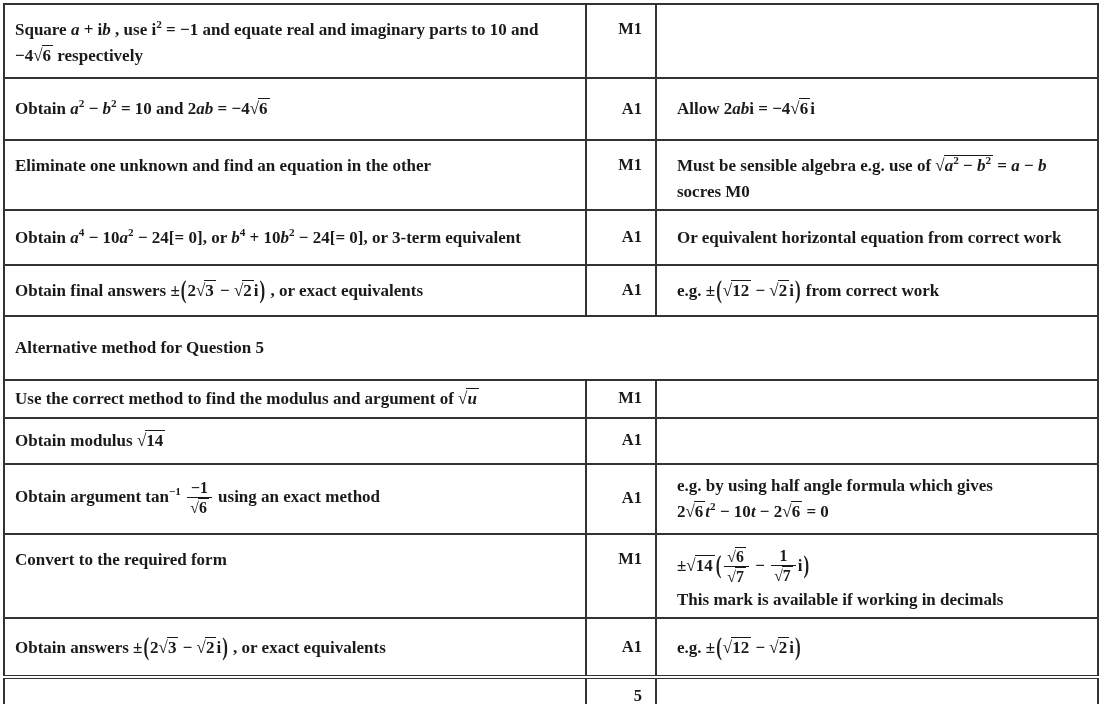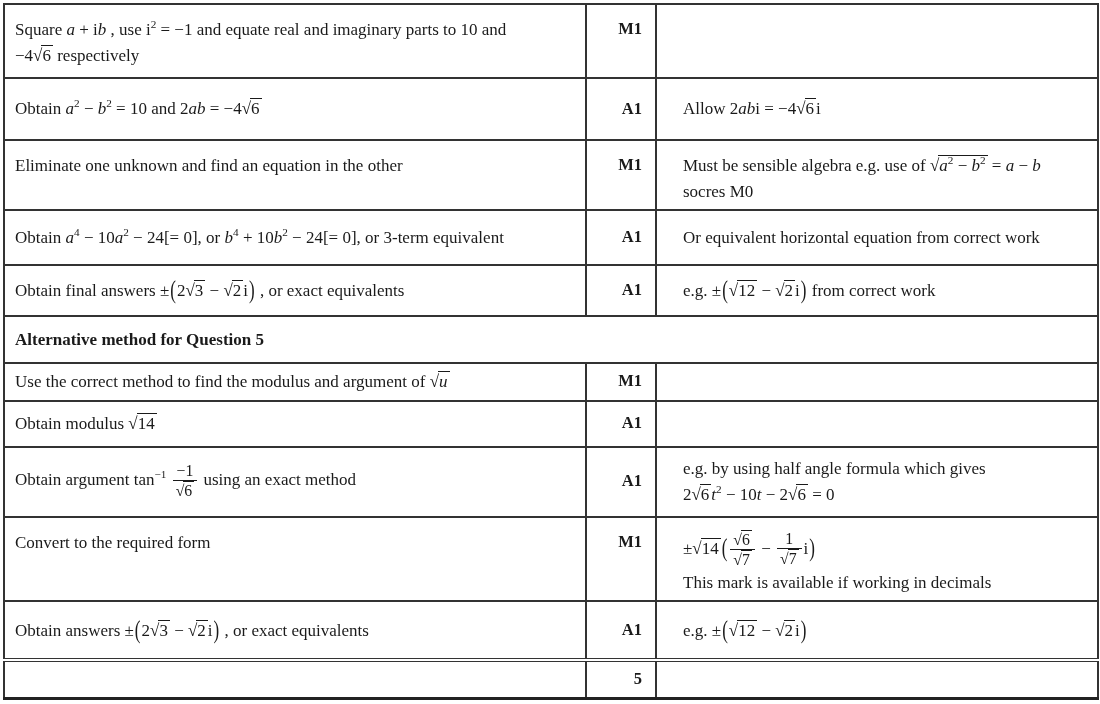--- a/index.html
+++ b/index.html
@@ -13,25 +13,26 @@
     width:1094px;margin:3px;
     border:2px solid #2b2b2b;
   }
   td{
     border:2px solid #333;
     box-sizing:border-box;
     font-size:17px;line-height:1.5;
     vertical-align:middle;
     padding:5px 10px 5px 10px;
     overflow:hidden;
+    font-weight:bold;
   }
   tr.top td{vertical-align:top;padding-top:12px;}
   td.desc{padding-left:10px;}
   td.mark{text-align:right;padding-right:13px;font-weight:bold;font-size:16.5px;padding-left:21px;}
-  td.comment{padding-left:26px;}
+  td.comment{padding-left:20px;}
   tr.alt td{font-weight:bold;font-size:17px;}
   tr.total td{border-top:4px double #333;border-bottom:3px solid #222;font-weight:bold;}
   
   i{font-style:italic;}
   sup{font-size:0.66em;line-height:0;vertical-align:super;}
   .sq{white-space:nowrap;}
   .ov{display:inline-block;border-top:1.6px solid #1a1a1a;padding:0 2px 0 1px;margin-left:-1px;line-height:1.18;}
   .frac{
     display:inline-flex;flex-direction:column;align-items:center;
     vertical-align:middle;line-height:1.12;font-size:0.93em;
@@ -75,21 +76,21 @@
     <td class="mark">A1</td>
     <td class="comment">Or equivalent horizontal equation from correct work</td>
   </tr>
 
   <tr style="height:51px">
     <td class="desc">Obtain final answers ±<span class="bigp">(</span>2<span class="sq">√<span class="ov">3</span></span> − <span class="sq">√<span class="ov">2</span></span>i<span class="bigp">)</span> , or exact equivalents</td>
     <td class="mark">A1</td>
     <td class="comment">e.g. ±<span class="bigp">(</span><span class="sq">√<span class="ov">12</span></span> − <span class="sq">√<span class="ov">2</span></span>i<span class="bigp">)</span>  from correct work</td>
   </tr>
 
-  <tr class="alt" style="height:47px">
+  <tr class="alt" style="height:64px">
     <td colspan="3">Alternative method for Question 5</td>
   </tr>
 
   <tr style="height:28px">
     <td class="desc">Use the correct method to find the modulus and argument of <span class="sq">√<span class="ov"><i>u</i></span></span></td>
     <td class="mark">M1</td>
     <td class="comment"></td>
   </tr>
 
   <tr style="height:46px">

